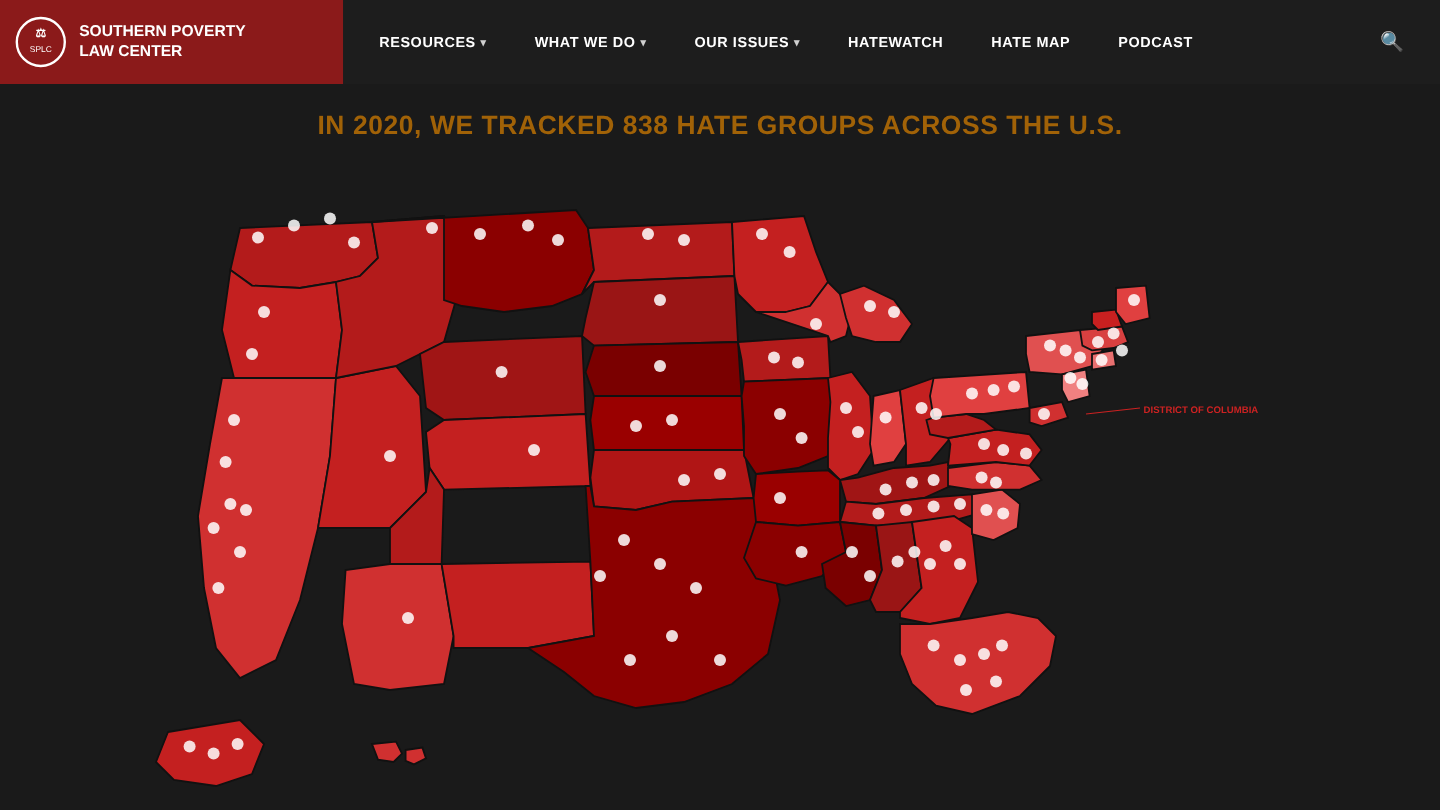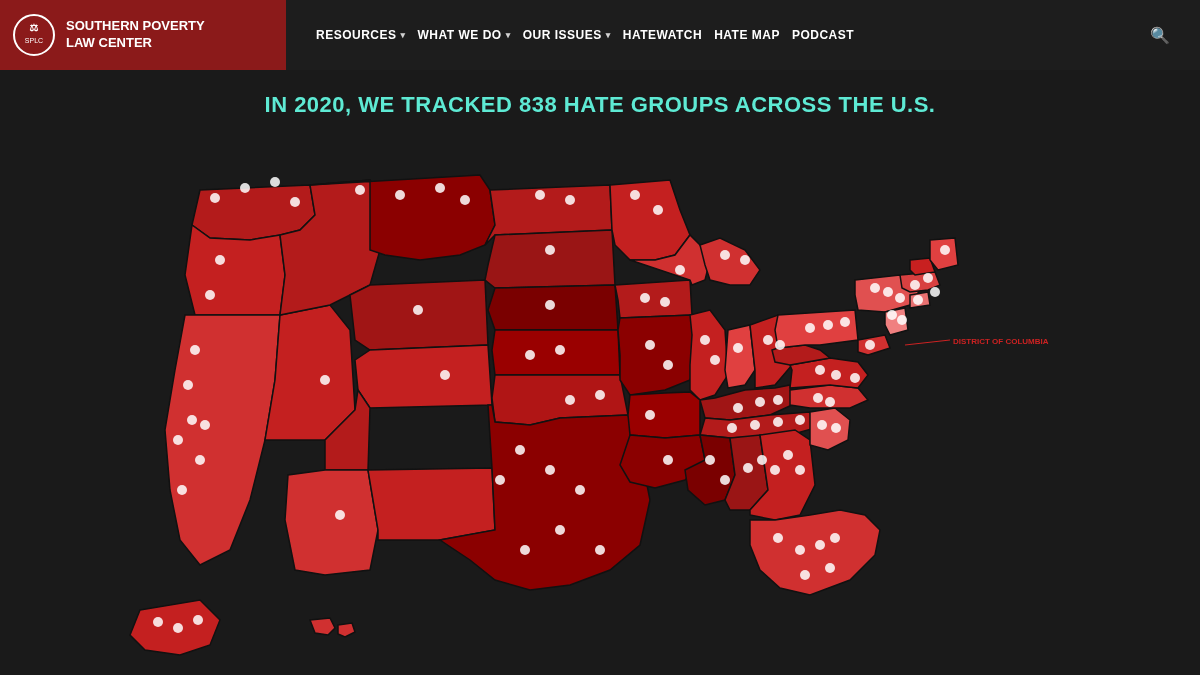--- a/index.html
+++ b/index.html
@@ -43,21 +43,21 @@
       color: #ffffff;
       font-size: 13px;
       font-weight: bold;
       line-height: 1.3;
       text-transform: uppercase;
     }
 
     #nav {
       display: flex;
       align-items: center;
-      gap: 12px;
+      gap: 40px;
       padding: 17px 30px;
       background: rgba(30,30,30,0.95);
       height: 70px;
       flex: 1;
       text-align: right;
     }
 
     .nav-item {
       color: white;
       font-size: 12px;
@@ -89,21 +89,21 @@
       top: 70px;
       left: 0; right: 0; bottom: 0;
       background: #1a1a1a;
     }
 
     #headline {
       position: absolute;
       top: 22px;
       left: 50%;
       transform: translateX(-50%);
-      color: #5eead4;
+      color: #a16207;
       font-size: 22px;
       font-weight: 900;
       text-transform: uppercase;
       white-space: nowrap;
       letter-spacing: 0.5px;
       z-index: 5;
     }
 
     #map-container {
       position: absolute;

